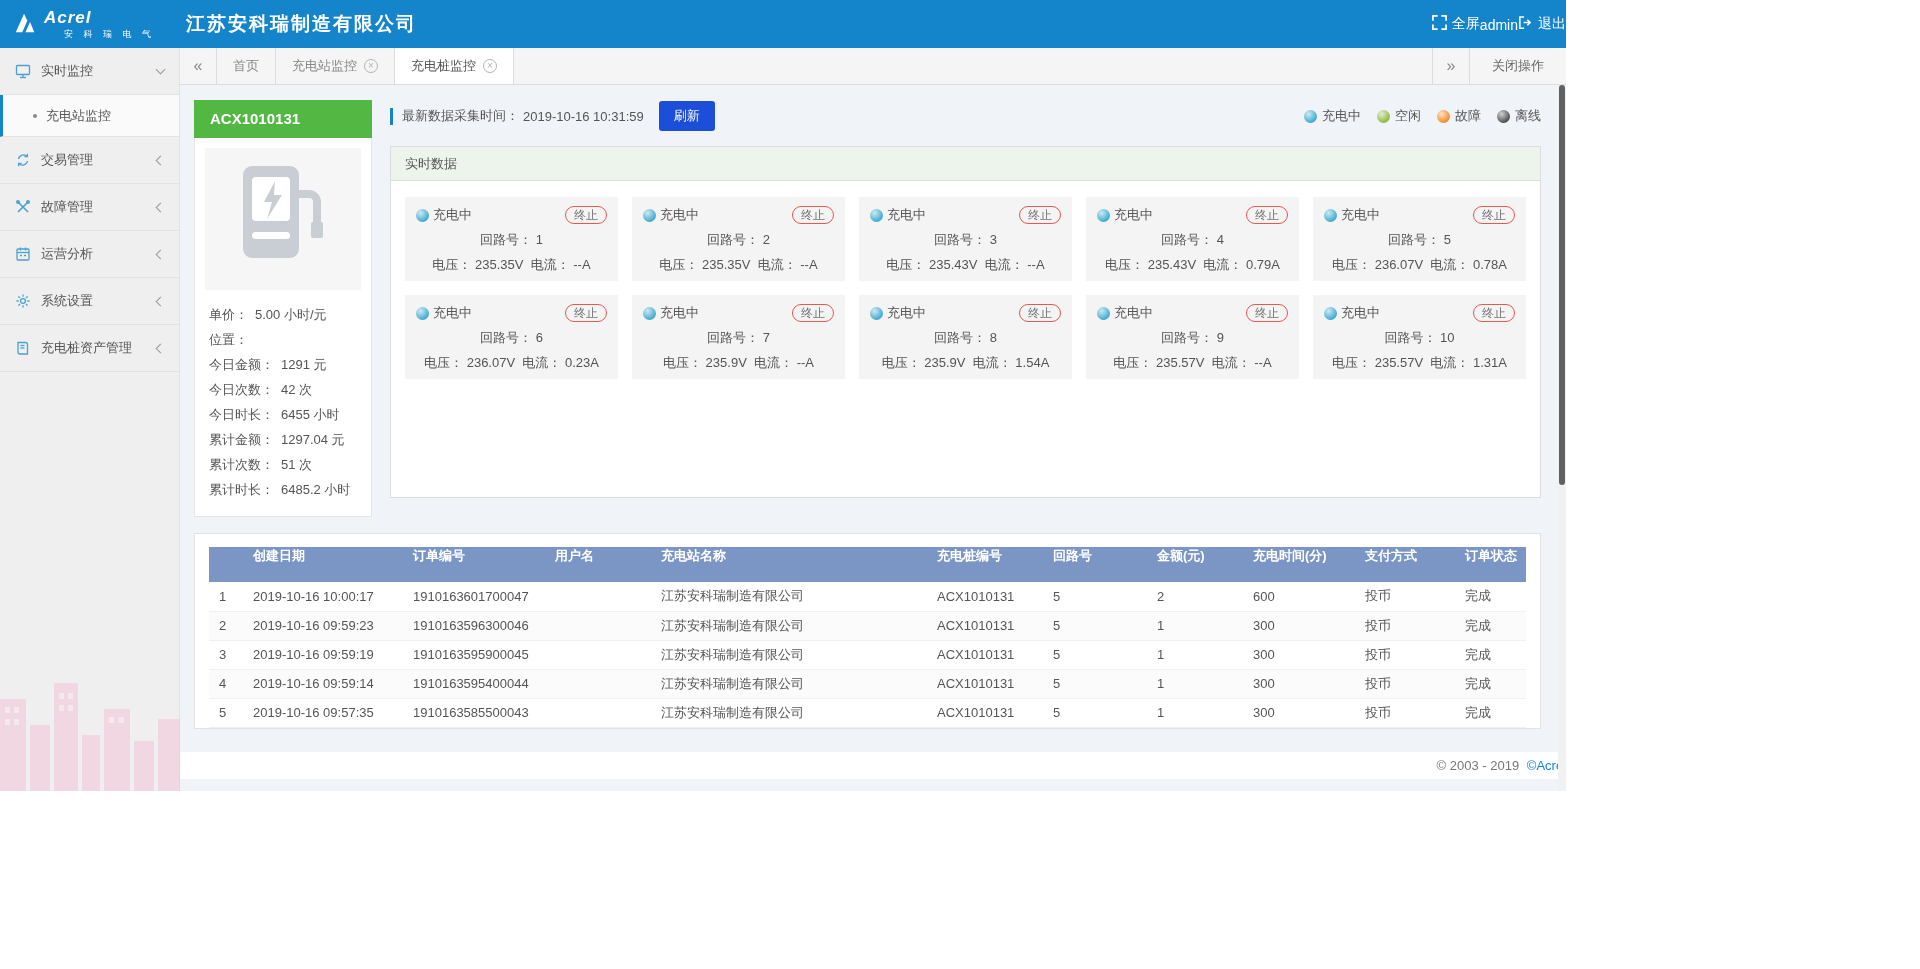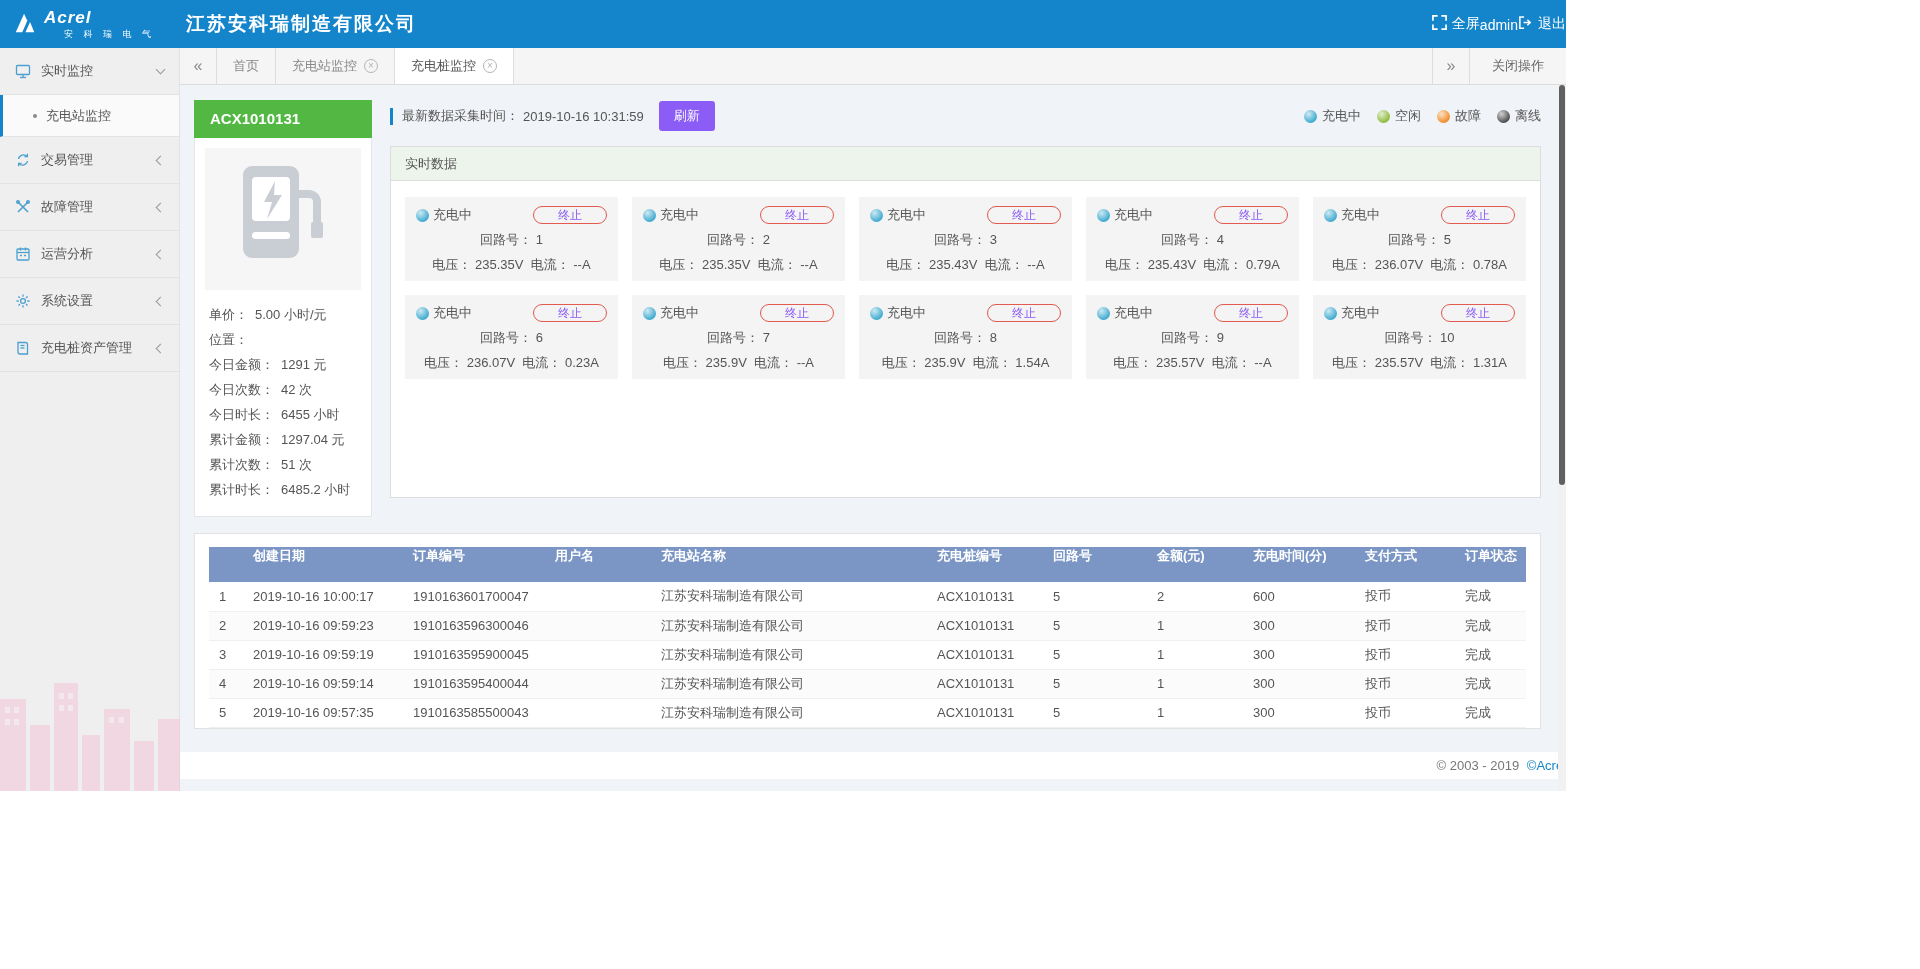--- a/index.html
+++ b/index.html
@@ -45,32 +45,32 @@
   .station-hd { height: 38px; background: #53b843; color: #fff; font-size: 15px; font-weight: bold; line-height: 38px; padding-left: 16px; }
   .station-bd { background: #fff; border: 1px solid #e6e6e6; border-top: none; padding: 10px 10px 14px; }
   .station-icon { background: #f6f6f6; height: 142px; display: flex; align-items: center; justify-content: center; margin-bottom: 12px; }
   .stat-line { line-height: 25px; padding-left: 4px; white-space: nowrap; }
   .stat-line .v { margin-left: 7px; }
 
   .moncol { flex: 1; min-width: 0; }
   .collect { display: flex; align-items: center; height: 32px; margin-bottom: 14px; }
   .accent { width: 3px; height: 17px; background: #1585cb; margin-right: 9px; flex: none; }
   .collect .time { margin-left: 4px; }
-  .btn-refresh { margin-left: 15px; background: #8b5cf6; color: #fff; border: none; border-radius: 3px; padding: 6px 15px; font-size: 13px; cursor: pointer; font-family: inherit; }
+  .btn-refresh { margin-left: 15px; background: #1d4ed8; color: #fff; border: none; border-radius: 3px; padding: 6px 15px; font-size: 13px; cursor: pointer; font-family: inherit; }
   .legend { margin-left: auto; display: flex; align-items: center; gap: 16px; }
   .legend-item { display: flex; align-items: center; gap: 5px; }
   .sphere { width: 13px; height: 13px; border-radius: 50%; background: #999; flex: none; }
 
   .rt-panel { background: #fff; border: 1px solid #ddd; }
   .panel-hd { height: 34px; line-height: 33px; padding-left: 14px; border-bottom: 1px solid #ddd; background: #f5f5f5; color: #555; }
   .rt-panel .panel-hd { background: #edf4ec; }
   .cards { padding: 16px 14px; display: grid; grid-template-columns: repeat(5, 1fr); gap: 14px; height: 316px; align-content: start; }
   .card { background: #f4f4f4; height: 84px; padding: 9px 11px; }
   .card-top { display: flex; align-items: center; gap: 4px; }
-  .stop { margin-left: auto; border: 1px solid #e25a50; color: #8b5cf6; border-radius: 10px; font-size: 12px; line-height: 16px; padding: 0 24px; background: transparent; cursor: pointer; font-family: inherit; }
+  .stop { margin-left: auto; border: 1px solid #e25a50; color: #737373; border-radius: 10px; font-size: 12px; line-height: 16px; padding: 0 8px; background: transparent; cursor: pointer; font-family: inherit; }
   .card-mid, .card-bot { text-align: center; margin-top: 7px; white-space: nowrap; }
 
   .orders { margin-top: 16px; background: #fff; border: 1px solid #e2e2e2; }
   .orders-bd { padding: 13px 14px 0; }
   table { width: 100%; border-collapse: collapse; font-size: 13px; table-layout: fixed; }
   th { background: #7b96c4; color: #fff; font-weight: bold; text-align: left; height: 29px; padding: 0 0 17px 10px; white-space: nowrap; overflow: hidden; }
   td { height: 29px; padding: 0 0 0 10px; color: #555; border-bottom: 1px solid #f0f0f0; overflow: hidden; white-space: nowrap; }
   tbody tr:nth-child(even) { background: #fbfbfb; }
 
   .footer { position: absolute; left: 180px; right: 0; bottom: 12px; height: 27px; background: #fff; line-height: 27px; text-align: right; color: #777; z-index: 5; }

